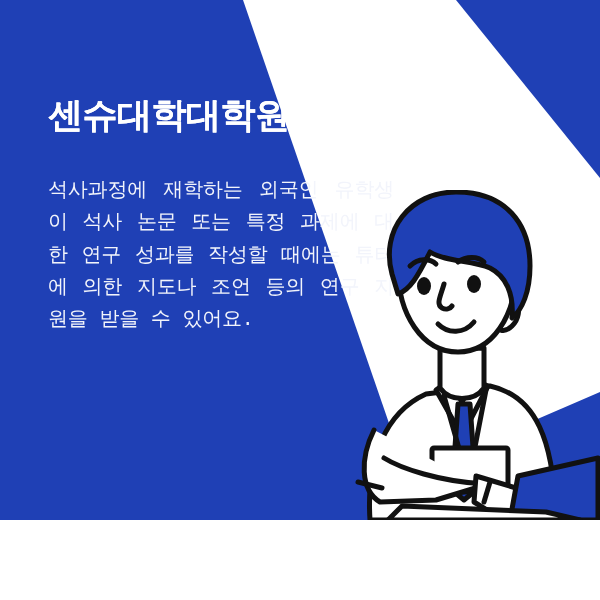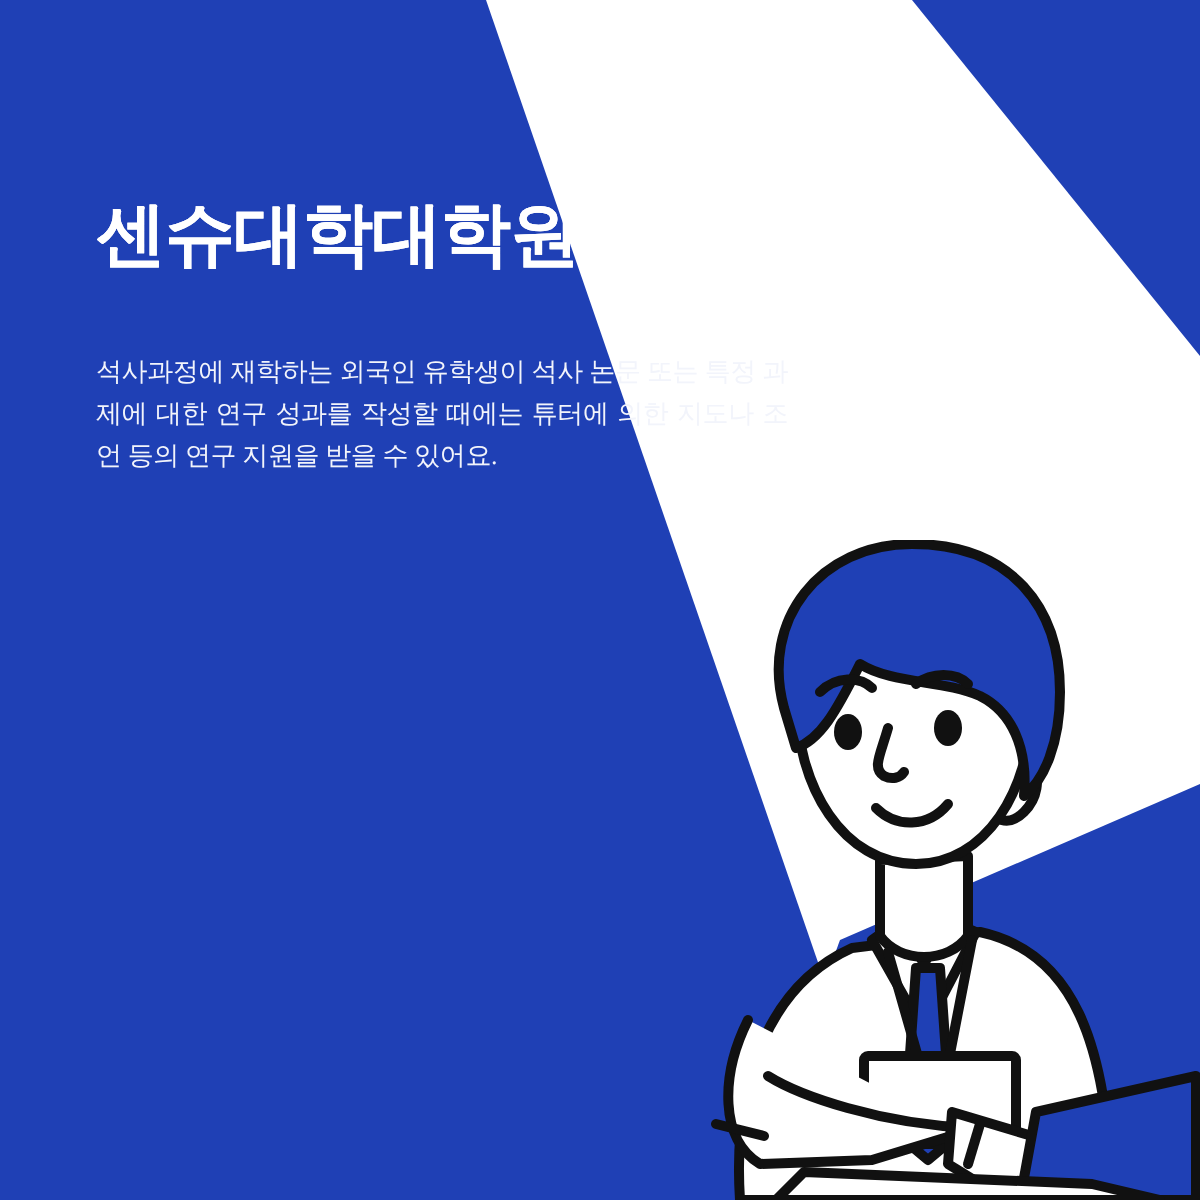--- a/index.html
+++ b/index.html
@@ -3,24 +3,24 @@
 <meta charset="utf-8">
 <style>
   html, body {
     margin: 0;
     padding: 0;
     background: #ffffff;
   }
   #card {
     position: relative;
     width: 600px;
-    height: 600px;
+    height: 520px;
     overflow: hidden;
     background: #b91c1c;
-    font-family: Liberation Serif, serif;
+    font-family: Liberation Mono, monospace;
   }
   
   .bg-layer {
     position: absolute;
     inset: 0;
     width: 600px;
     height: 600px;
   }
   
   .content {
@@ -36,21 +36,21 @@
     font-weight: bold;
     line-height: 1.28;
     letter-spacing: -0.5px;
     margin: 0 0 0 0;
     text-shadow: 0 0 0 #ffffff;
   }
   .title-line { display: block; }
   .body-block { margin-top: 34px; }
   .para {
     color: #f2f4fb;
-    font-size: 13px;
+    font-size: 20px;
     line-height: 1.62;
     text-align: justify;
     text-justify: inter-character;
     margin: 0;
     letter-spacing: -0.2px;
   }
   .para + .para { margin-top: 26px; }
   
   .illustration {
     position: absolute;

